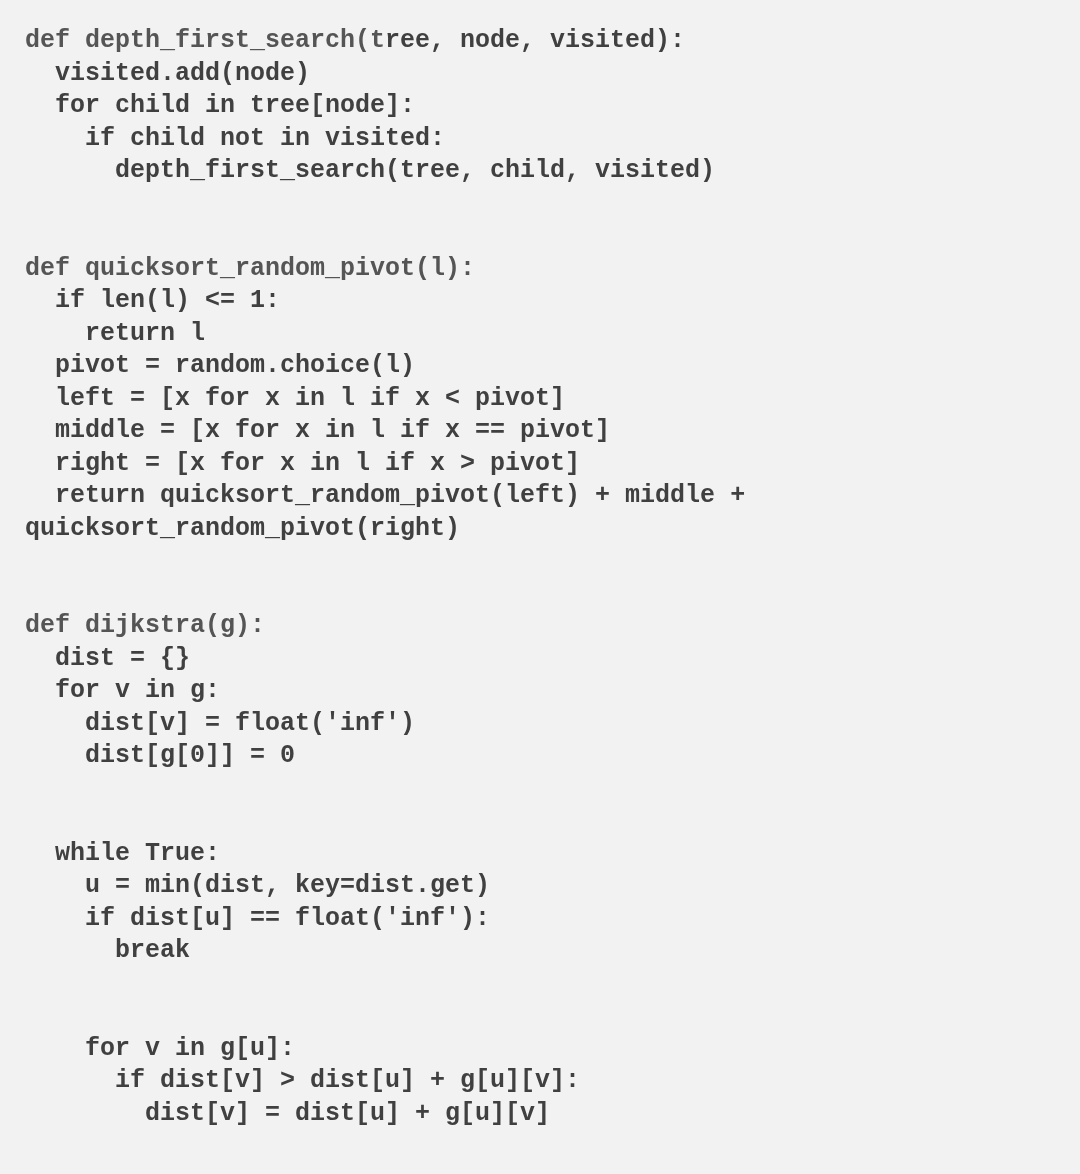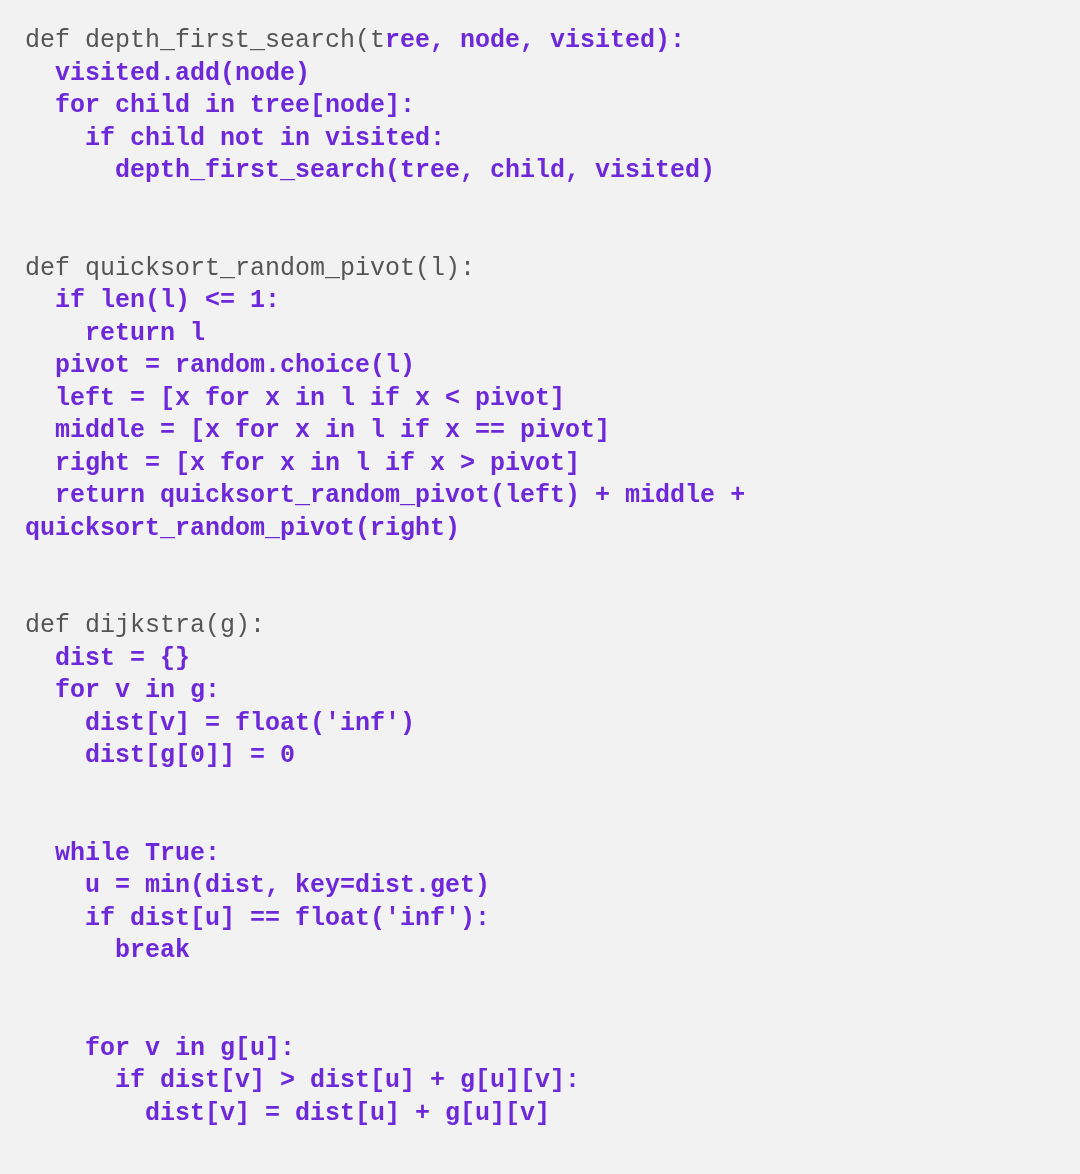--- a/index.html
+++ b/index.html
@@ -19,24 +19,24 @@
     }
     .code-block {
       white-space: pre;
       font-weight: normal;
     }
     .code-line {
       white-space: pre-wrap;
       word-wrap: break-word;
     }
     .reg {
-      font-weight: 400;
+      font-weight: 700;
       color: #555;
     }
     .bold {
       font-weight: 700;
-      color: #6d28d9;
+      color: #404040;
     }
   </style>
 </head>
 <body>
 
 <div class="code-block" id="code-container"><div class="code-line"><span class="reg">def depth_first_search(t</span><span class="bold">ree, node, visited):</span></div><div class="code-line"><span class="reg">  </span><span class="bold">visited.add(node)</span></div><div class="code-line"><span class="reg">  </span><span class="bold">for child in tree[node]:</span></div><div class="code-line"><span class="reg">    </span><span class="bold">if child not in visited:</span></div><div class="code-line"><span class="reg">      </span><span class="bold">depth_first_search(tree, child, visited)</span></div><div class="code-line">&nbsp;</div><div class="code-line">&nbsp;</div><div class="code-line"><span class="reg">def quicksort_random_pivot(l):</span></div><div class="code-line"><span class="reg">  </span><span class="bold">if len(l) &lt;= 1:</span></div><div class="code-line"><span class="reg">    </span><span class="bold">return l</span></div><div class="code-line"><span class="reg">  </span><span class="bold">pivot = random.choice(l)</span></div><div class="code-line"><span class="reg">  </span><span class="bold">left = [x for x in l if x &lt; pivot]</span></div><div class="code-line"><span class="reg">  </span><span class="bold">middle = [x for x in l if x == pivot]</span></div><div class="code-line"><span class="reg">  </span><span class="bold">right = [x for x in l if x &gt; pivot]</span></div><div class="code-line"><span class="reg">  </span><span class="bold">return quicksort_random_pivot(left) + middle + quicksort_random_pivot(right)</span></div><div class="code-line">&nbsp;</div><div class="code-line">&nbsp;</div><div class="code-line"><span class="reg">def dijkstra(g):</span></div><div class="code-line"><span class="reg">  </span><span class="bold">dist = {}</span></div><div class="code-line"><span class="reg">  </span><span class="bold">for v in g:</span></div><div class="code-line"><span class="reg">    </span><span class="bold">dist[v] = float('inf')</span></div><div class="code-line"><span class="reg">    </span><span class="bold">dist[g[0]] = 0</span></div><div class="code-line">&nbsp;</div><div class="code-line">&nbsp;</div><div class="code-line"><span class="reg">  </span><span class="bold">while True:</span></div><div class="code-line"><span class="reg">    </span><span class="bold">u = min(dist, key=dist.get)</span></div><div class="code-line"><span class="reg">    </span><span class="bold">if dist[u] == float('inf'):</span></div><div class="code-line"><span class="reg">      </span><span class="bold">break</span></div><div class="code-line">&nbsp;</div><div class="code-line">&nbsp;</div><div class="code-line"><span class="reg">    </span><span class="bold">for v in g[u]:</span></div><div class="code-line"><span class="reg">      </span><span class="bold">if dist[v] &gt; dist[u] + g[u][v]:</span></div><div class="code-line"><span class="reg">        </span><span class="bold">dist[v] = dist[u] + g[u][v]</span></div><div class="code-line">&nbsp;</div><div class="code-line">&nbsp;</div></div>
 
 </body></html>

